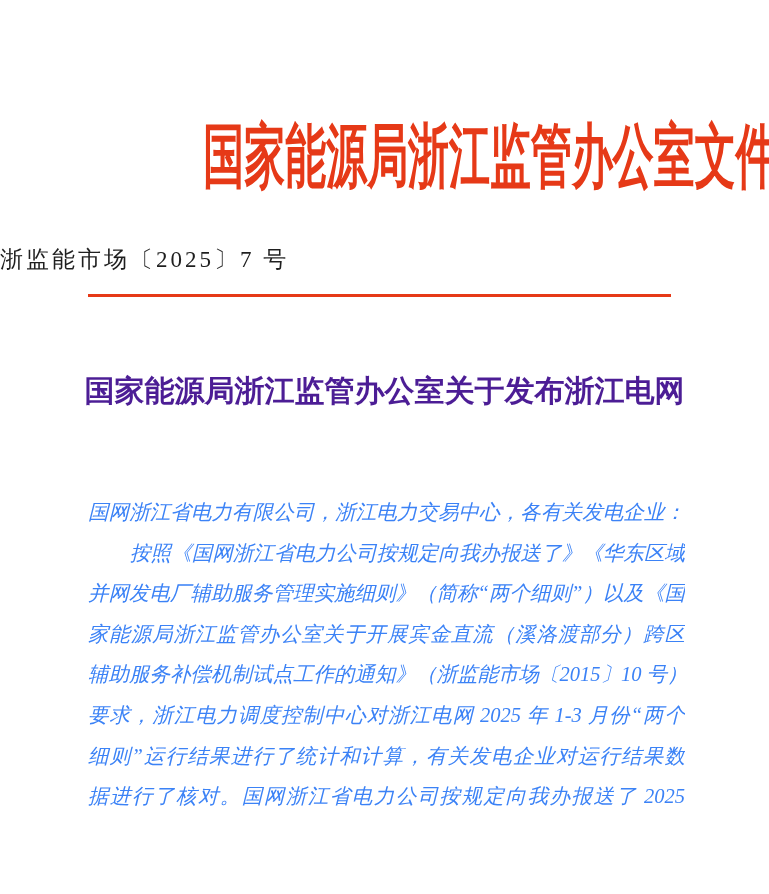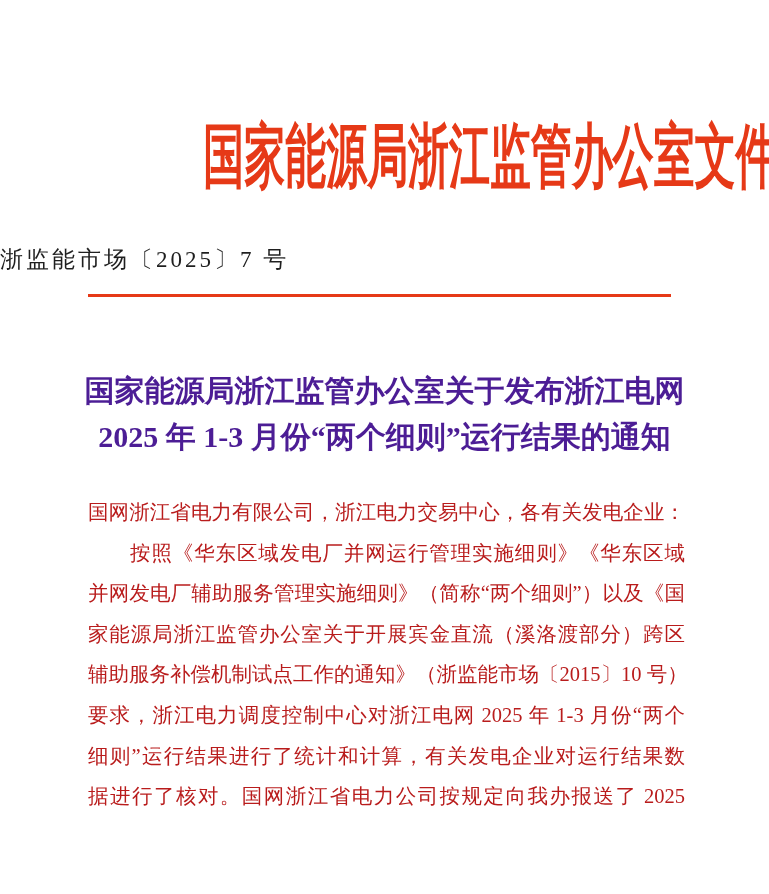--- a/index.html
+++ b/index.html
@@ -67,23 +67,24 @@
     font-weight: 700;
     font-size: 30px;
     line-height: 46px;
   }
   
   .body-block {
     position: absolute;
     top: 492px;
     left: 88px;
     width: 597px;
-    color: #b91c1c;
+    color: #3b82f6;
     font-size: 20.5px;
     line-height: 40.6px;
+    font-style: italic;
   }
   .body-line {
     text-align: justify;
     text-align-last: justify;
     height: 40.6px;
     overflow: hidden;
     white-space: nowrap;
   }
   .body-line.indent {
     text-indent: 42px;
@@ -97,26 +98,25 @@
   <div class="red-header">
     <span class="squeeze">国家能源局浙江监管办公室文件</span>
   </div>
 
   <div class="doc-number">浙监能市场〔2025〕7 号</div>
 
   <div class="red-divider"></div>
 
   <div class="main-title">
     <div>国家能源局浙江监管办公室关于发布浙江电网</div>
-    <div>2025 年 1-3 月份“两个细则”运行结果的通知</div>
   </div>
 
   <div class="body-block">
     <div class="body-line">国网浙江省电力有限公司，浙江电力交易中心，各有关发电企业：</div>
-    <div class="body-line indent">按照《华东区域发电厂并网运行管理实施细则》《华东区域</div>
+    <div class="body-line indent">按照《国网浙江省电力公司按规定向我办报送了》《华东区域</div>
     <div class="body-line">并网发电厂辅助服务管理实施细则》（简称“两个细则”）以及《国</div>
     <div class="body-line">家能源局浙江监管办公室关于开展宾金直流（溪洛渡部分）跨区</div>
     <div class="body-line">辅助服务补偿机制试点工作的通知》（浙监能市场〔2015〕10 号）</div>
     <div class="body-line">要求，浙江电力调度控制中心对浙江电网 2025 年 1-3 月份“两个</div>
     <div class="body-line">细则”运行结果进行了统计和计算，有关发电企业对运行结果数</div>
     <div class="body-line">据进行了核对。国网浙江省电力公司按规定向我办报送了 2025</div>
   </div>
 
 </div>
 

